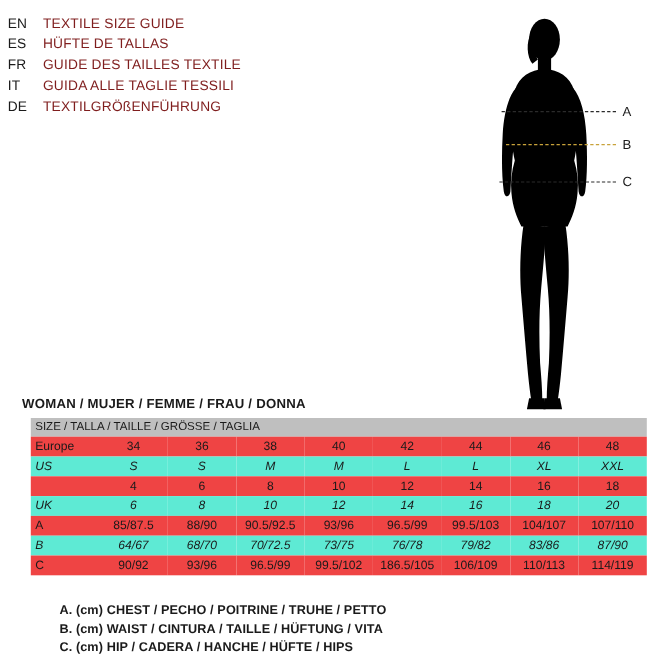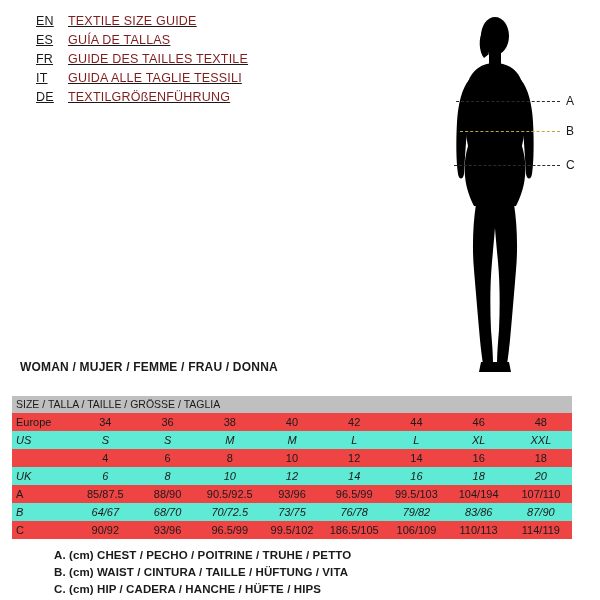--- a/index.html
+++ b/index.html
@@ -18,23 +18,22 @@
     position: relative;
     width: 600px;
     height: 600px;
     box-sizing: border-box;
   }
 
   
   .lang-block {
     position: absolute;
     top: 14px;
-    left: 36px;
+    left: 7px;
     width: 300px;
-    text-decoration: underline;
   }
   .lang-row {
     display: flex;
     align-items: baseline;
     height: 19px;
     font-size: 12.5px;
     letter-spacing: 0.2px;
   }
   .lang-code {
     width: 32px;
@@ -79,23 +78,22 @@
     left: 20px;
     font-size: 12px;
     font-weight: bold;
     letter-spacing: 0.2px;
   }
 
   
   .table-wrap {
     position: absolute;
     top: 380px;
-    left: 12px;
+    left: 28px;
     width: 560px;
-    margin-top: 16px;
   }
   table.size-table {
     border-collapse: collapse;
     width: 560px;
     font-size: 11px;
     table-layout: fixed;
   }
   table.size-table td {
     padding: 0;
     height: 18px;
@@ -144,21 +142,21 @@
 
 <div class="page">
 
   <div class="lang-block">
     <div class="lang-row">
       <span class="lang-code">EN</span>
       <span class="lang-text">TEXTILE SIZE GUIDE</span>
     </div>
     <div class="lang-row">
       <span class="lang-code">ES</span>
-      <span class="lang-text">GUÍA DE TALLAS</span>
+      <span class="lang-text">HÜFTE DE TALLAS</span>
     </div>
     <div class="lang-row">
       <span class="lang-code">FR</span>
       <span class="lang-text">GUIDE DES TAILLES TEXTILE</span>
     </div>
     <div class="lang-row">
       <span class="lang-code">IT</span>
       <span class="lang-text">GUIDA ALLE TAGLIE TESSILI</span>
     </div>
     <div class="lang-row">
@@ -271,21 +269,21 @@
         </tr>
 
         <tr class="shade">
           <td class="rowhead">A</td>
           <td>85/87.5</td>
           <td>88/90</td>
           <td>90.5/92.5</td>
           <td>93/96</td>
           <td>96.5/99</td>
           <td>99.5/103</td>
-          <td>104/194</td>
+          <td>104/107</td>
           <td>107/110</td>
         </tr>
 
         <tr class="plain">
           <td class="rowhead">B</td>
           <td>64/67</td>
           <td>68/70</td>
           <td>70/72.5</td>
           <td>73/75</td>
           <td>76/78</td>

